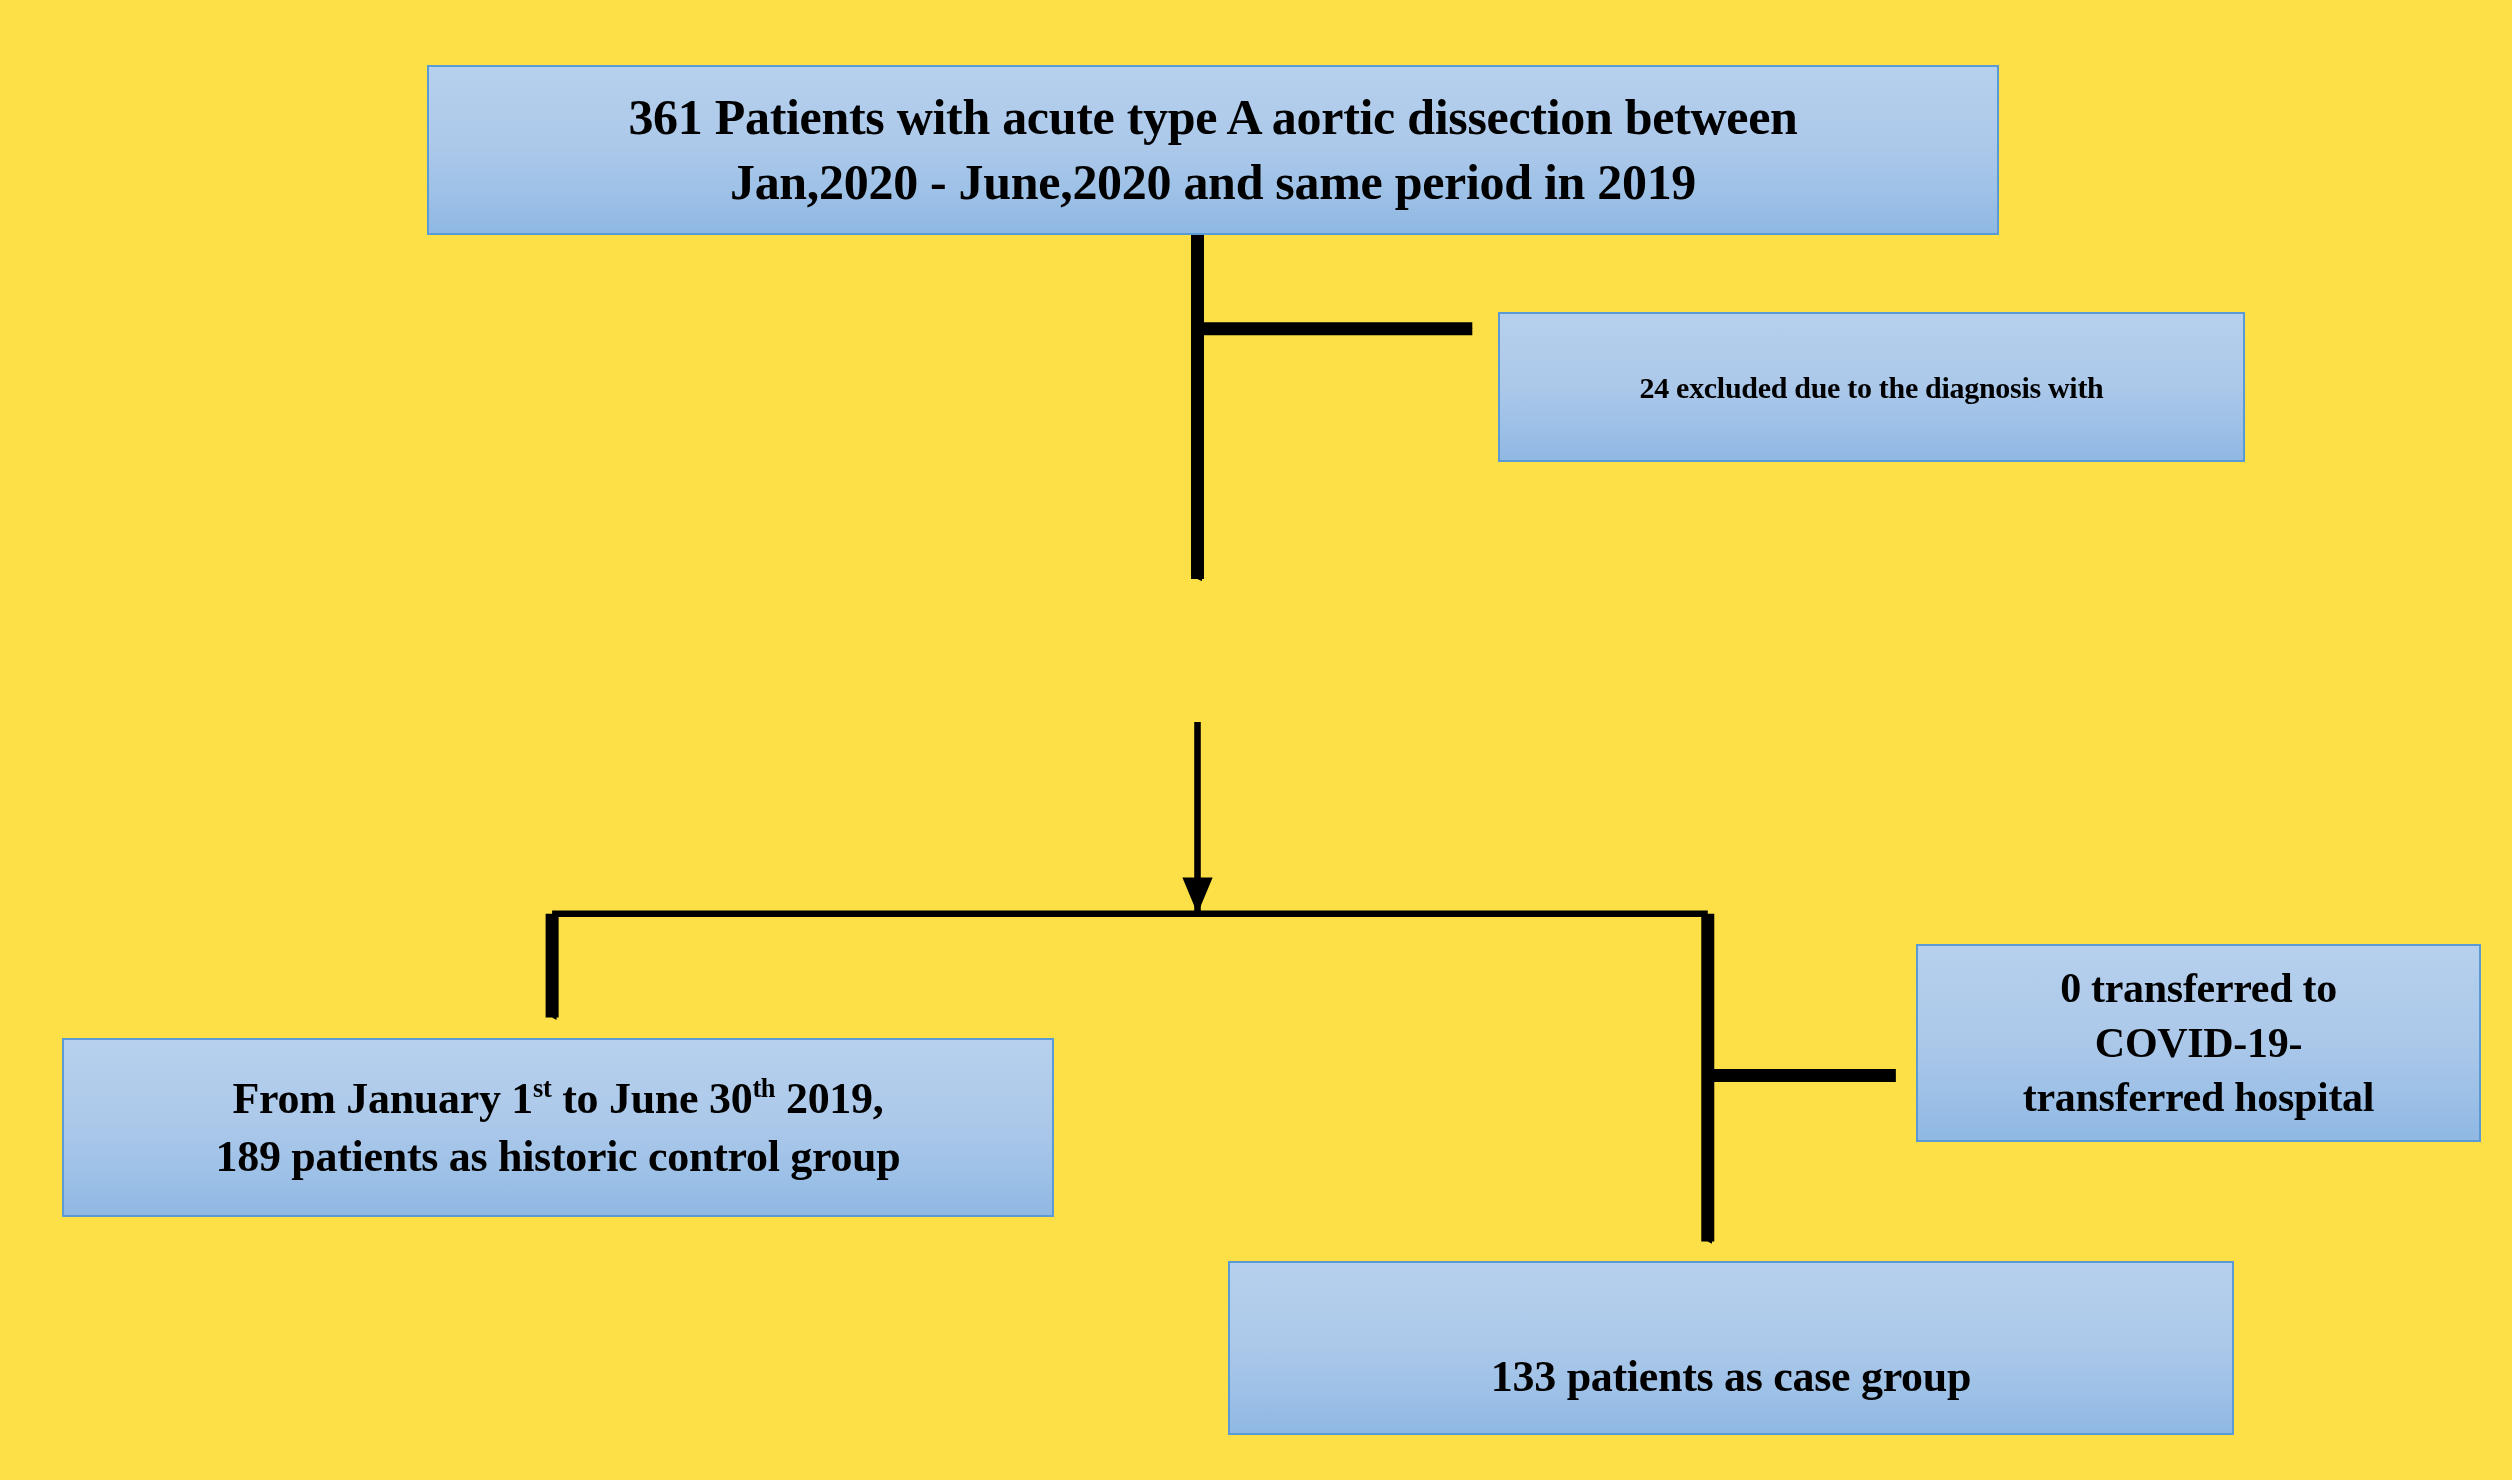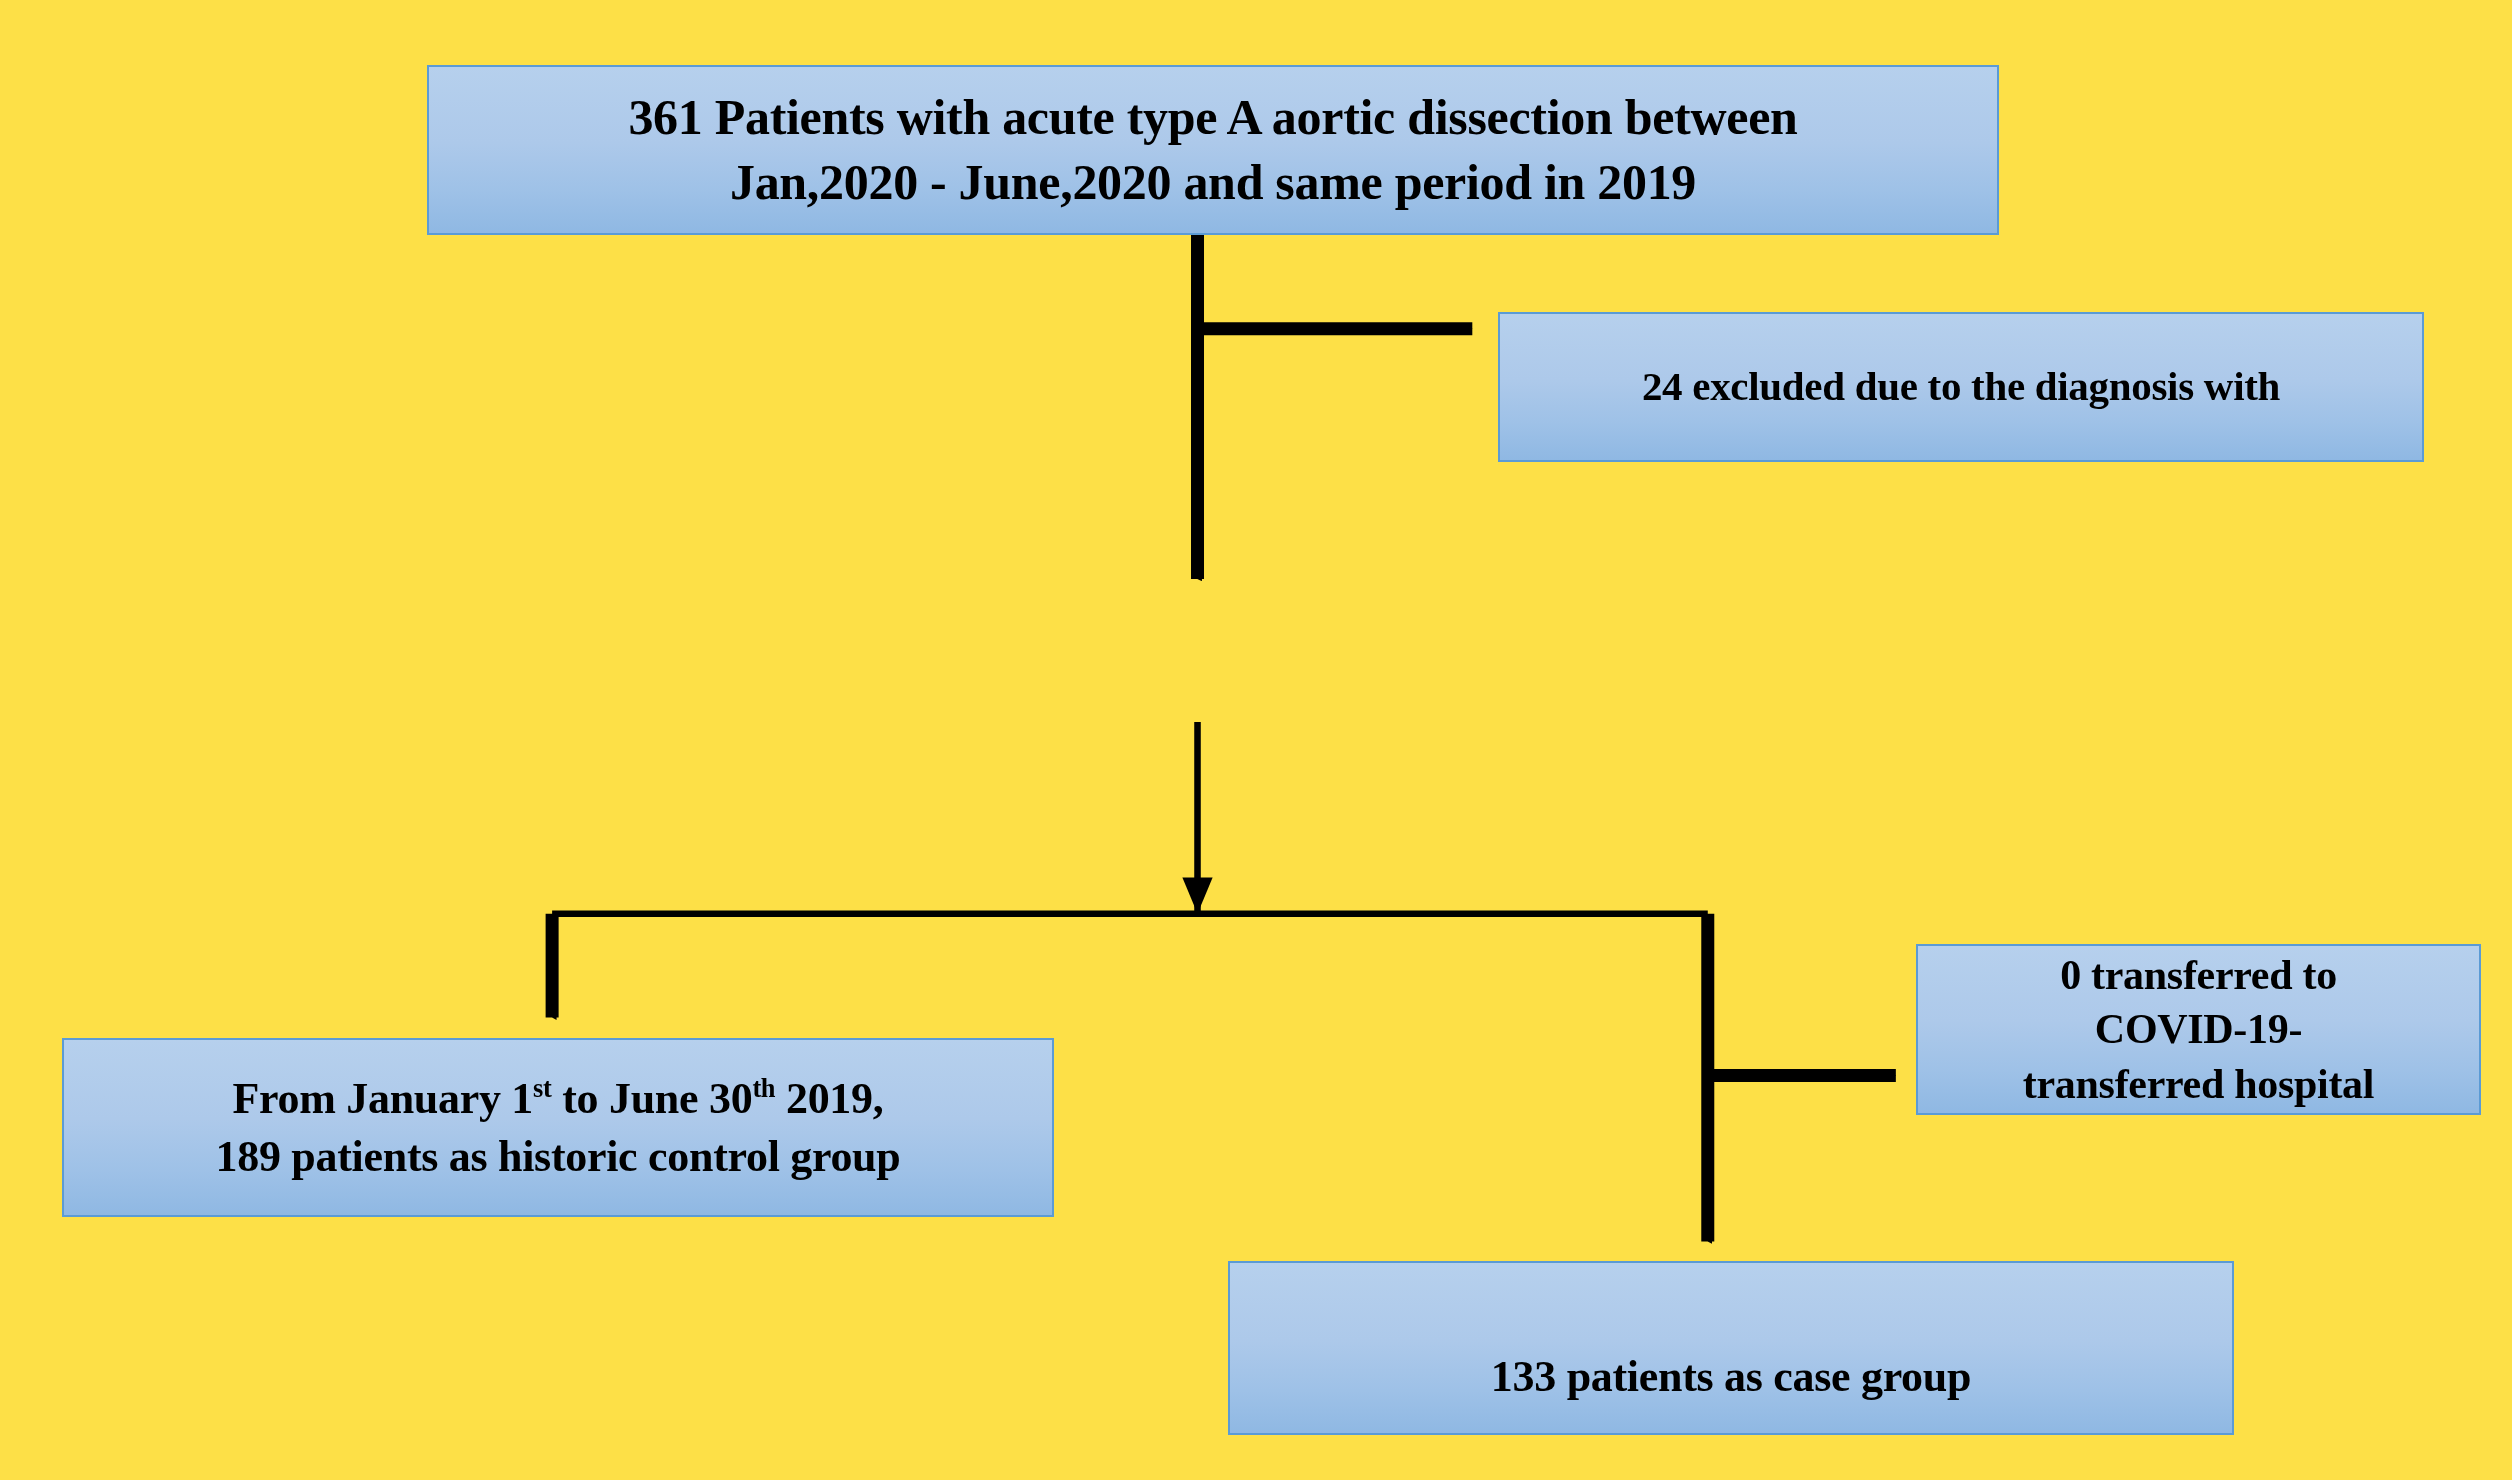--- a/index.html
+++ b/index.html
@@ -47,24 +47,24 @@
     display: block;
   }
   sup {
     font-size: 0.60em;
     vertical-align: super;
     line-height: 0;
   }
 
   
   #node-total        { left: 427px;  top: 65px;  width: 1572px; height: 170px;  font-size: 50px; }
-  #node-excluded     { left: 1498px; top: 312px;  width: 926px; height: 150px;  font-size: 41px; }
+  #node-excluded     { left: 1498px; top: 312px;  width: 747px; height: 150px;  font-size: 30px; }
   #node-enrolled     { left: 724px; top: 599px; width: 996px; height: 123px;  font-size: 48px; }
   #node-control-2019 { left: 62px;  top: 1038px; width: 992px; height: 179px;  font-size: 44px; align-items: center; }
-  #node-covid        { left: 1916px; top: 944px; width: 565px; height: 171px;  font-size: 42px; }
+  #node-covid        { left: 1916px; top: 944px; width: 565px; height: 198px;  font-size: 42px; }
   #node-case-2020    { left: 1228px; top: 1261px; width: 1006px; height: 174px;  font-size: 44px; }
 </style>
 </head>
 <body>
 
 <div id="canvas">
 
   <svg class="flow-svg" viewBox="0 0 4982 2935" aria-hidden="true">
     <defs>
       <marker id="arrowDown" markerWidth="10" markerHeight="10" refX="5" refY="9.2" orient="auto" markerUnits="userSpaceOnUse">

